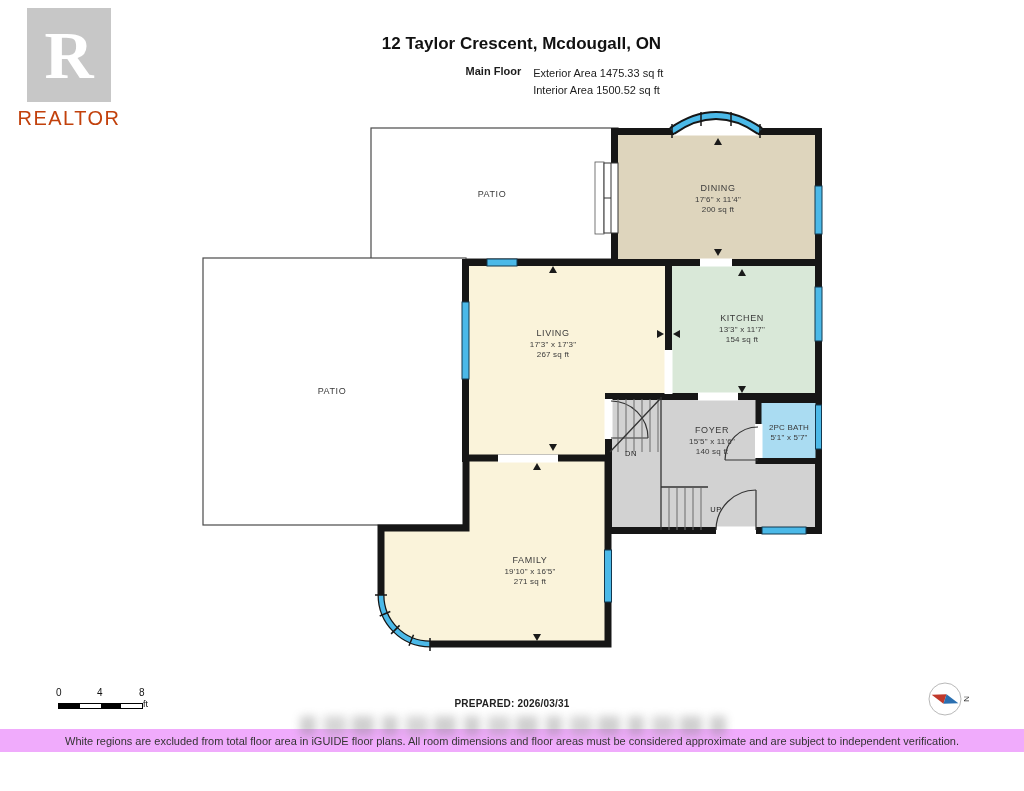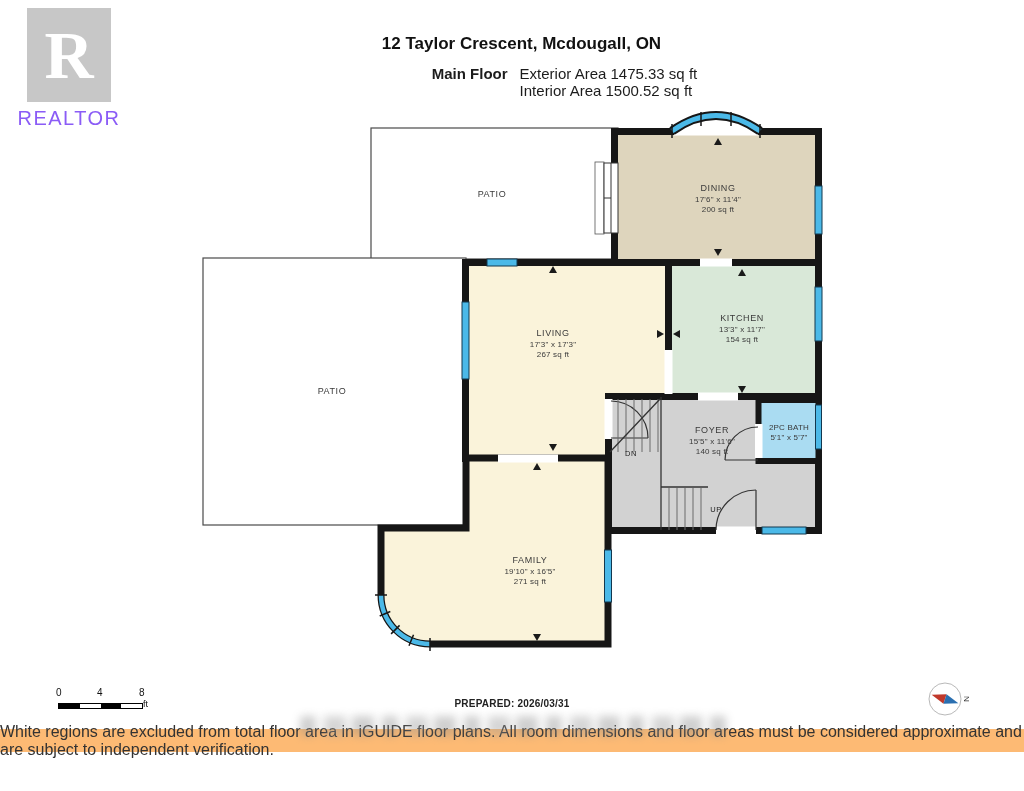--- a/index.html
+++ b/index.html
@@ -6,27 +6,27 @@
   body { background:#fff; }
   .page { position:relative; width:1024px; height:791px; background:#ffffff;
           font-family:"Liberation Sans", sans-serif; overflow:hidden; }
 
   
   .logo { position:absolute; left:10px; top:8px; width:118px; text-align:center; }
   .logo-square { width:84px; height:94px; background:#c7c7c7; margin:0 auto;
                  display:flex; align-items:center; justify-content:center; }
   .logo-square span { font-family:"Liberation Serif", serif; font-weight:bold;
                       font-size:68px; color:#ffffff; line-height:1; }
-  .logo-text { margin-top:5px; font-size:20px; letter-spacing:1.5px; color:#8b5cf6; }
+  .logo-text { margin-top:5px; font-size:20px; letter-spacing:1.5px; color:#c2410c; }
 
   
   .header { position:absolute; top:34px; left:0; right:0; text-align:center; }
   .title { font-size:17px; font-weight:bold; color:#111;padding-left:19px; }
   .subheader { margin-top:11px; display:flex; justify-content:center; gap:12px;
-               font-size:15px; color:#1c1c1c; align-items:flex-start; padding-left:105px; }
+               font-size:11px; color:#1c1c1c; align-items:flex-start; padding-left:105px; }
   .floor-label { font-weight:bold; }
   .areas { text-align:left; line-height:17px; }
 
   
   .plan { position:absolute; left:0; top:0; }
   .plan text { text-anchor:middle; font-family:"Liberation Sans", sans-serif; }
   .room-name { font-size:9px; fill:#3a3a3a; letter-spacing:0.6px; }
   .room-sub  { font-size:8px; fill:#3a3a3a; letter-spacing:0.2px; }
   .stair-label { font-size:7.5px; fill:#222; letter-spacing:0.5px; }
 
@@ -48,22 +48,22 @@
 
   
   .watermark { position:absolute; left:300px; top:716px; width:428px; height:20px;
                filter:blur(4px); opacity:0.40; border-radius:3px; z-index:5;
                background:repeating-linear-gradient(90deg,
                  #8a8a8a 0 16px, rgba(255,255,255,0) 16px 24px,
                  #9a9a9a 24px 46px, rgba(255,255,255,0) 46px 52px,
                  #8a8a8a 52px 74px, rgba(255,255,255,0) 74px 82px); }
 
   .footer-bar { position:absolute; left:0; top:729px; width:1024px; height:23px;
-                background:#fdba74; display:flex; align-items:center; justify-content:center;
-                font-size:16px; color:#333; }
+                background:#f0abfc; display:flex; align-items:center; justify-content:center;
+                font-size:11px; color:#333; }
 </style>
 </head>
 <body>
 
 <div class="page">
 
   <div class="logo">
     <div class="logo-square">
       <span>R</span>
     </div>

